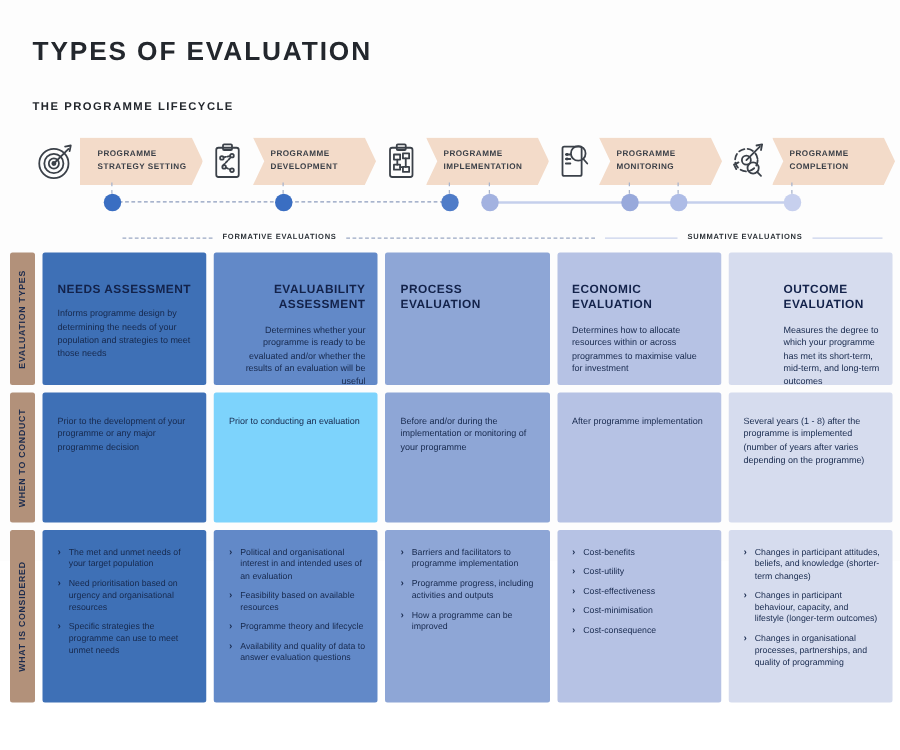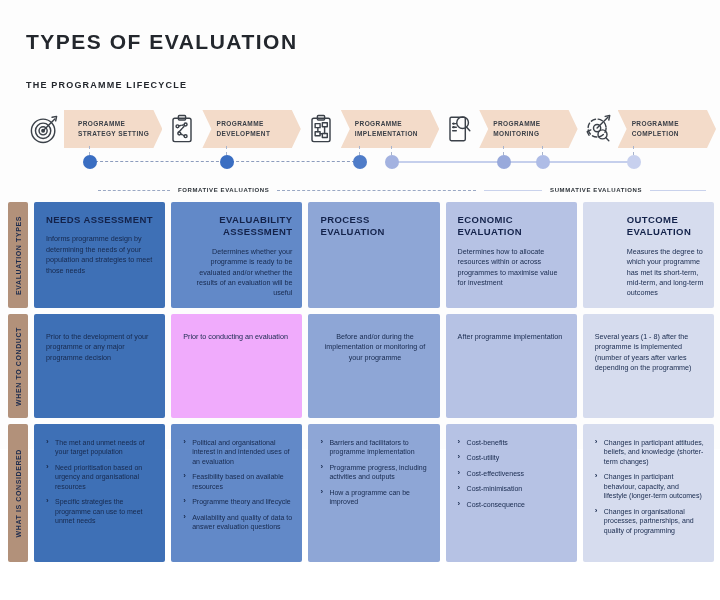--- a/index.html
+++ b/index.html
@@ -44,21 +44,21 @@
 
   
   .grid { position:absolute; left:8px; top:202px; width:706px;
           display:grid; grid-template-columns:20px repeat(5, 1fr);
           grid-template-rows:106px 104px 138px; gap:6px; }
   .rowhead { background:#b2917a; border-radius:2px; display:flex; align-items:center; justify-content:center; }
   .rowhead span { writing-mode:vertical-rl; transform:rotate(180deg); font-size:7px; font-weight:800;
                   letter-spacing:0.6px; color:#1c2b4d; white-space:nowrap; }
   .cell { border-radius:2px; padding:12px 10px 8px 12px; color:#17294d; overflow:hidden; }
   .cell h3 { font-size:9.5px; font-weight:800; letter-spacing:0.4px; line-height:1.3;
-             margin-bottom:8px; color:#13224a; }
+             margin-bottom:8px; color:#13224a;margin-top:12px; }
   .cell p { font-size:7.2px; line-height:1.45; }
   .cell.when { padding-top:18px; }
   .cell ul { list-style:none; margin-top:2px; }
   .cell li { position:relative; font-size:7px; line-height:1.35; padding-left:9px; margin-bottom:6px; }
   .cell li::before { content:"\203A"; position:absolute; left:0; top:-1px; font-weight:700; font-size:8px; }
 
   svg { stroke:#3b4149; fill:none; stroke-width:1.6; stroke-linecap:round; stroke-linejoin:round; }
 </style>
 </head>
 <body>
@@ -186,24 +186,24 @@
       <h3>OUTCOME EVALUATION</h3>
       <p>Measures the degree to which your programme has met its short-term, mid-term, and long-term outcomes</p>
     </div>
 
     <div class="rowhead">
       <span>WHEN TO CONDUCT</span>
     </div>
     <div class="cell when" style="background: rgb(62, 112, 182);">
       <p>Prior to the development of your programme or any major programme decision</p>
     </div>
-    <div class="cell when" style="background: #f0abfc;">
+    <div class="cell when" style="background: #7dd3fc;">
       <p>Prior to conducting an evaluation</p>
     </div>
-    <div class="cell when" style="background: rgb(142, 166, 214); text-align: center;">
+    <div class="cell when" style="background: rgb(142, 166, 214);">
       <p>Before and/or during the implementation or monitoring of your programme</p>
     </div>
     <div class="cell when" style="background: rgb(182, 194, 228);">
       <p>After programme implementation</p>
     </div>
     <div class="cell when" style="background: rgb(214, 220, 238);">
       <p>Several years (1 - 8) after the programme is implemented (number of years after varies depending on the programme)</p>
     </div>
 
     <div class="rowhead">

